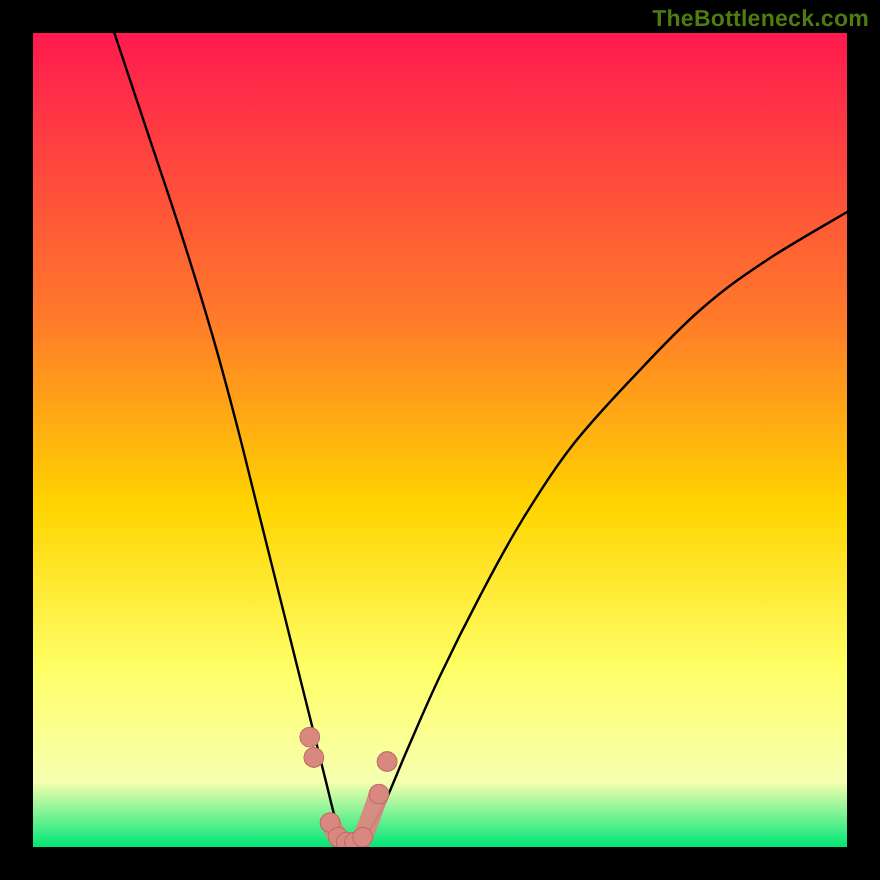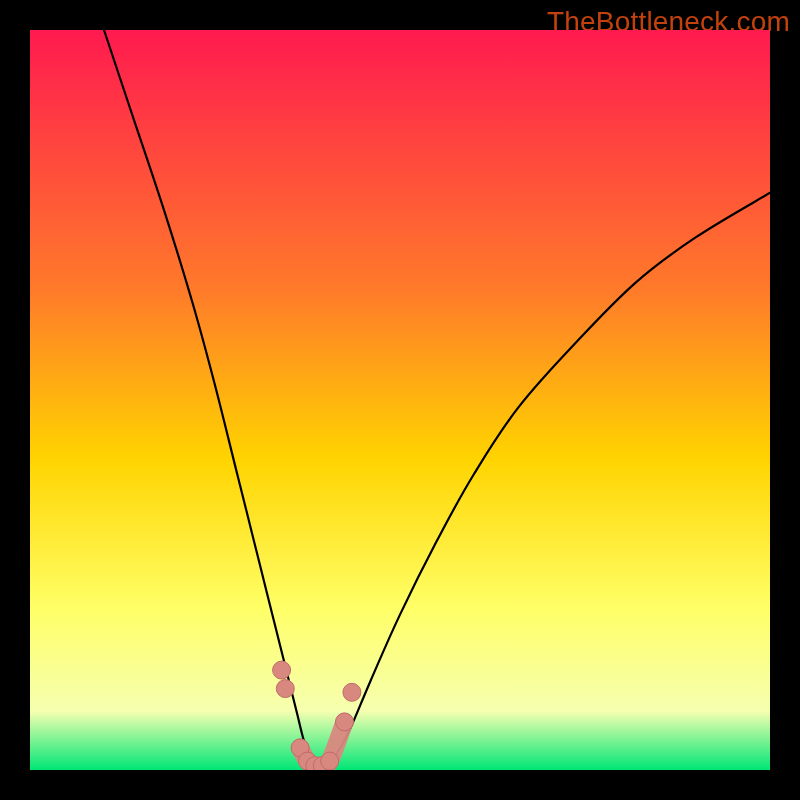--- a/index.html
+++ b/index.html
@@ -23,23 +23,23 @@
     left: 30px;
     top: 30px;
     width: 740px;
     height: 740px;
     overflow: hidden;
   }
   .watermark {
     position: absolute;
     top: 6px;
     right: 10px;
-    color: #c2410c;
-    font-size: 28px;
-    font-weight: 400;
+    color: #4d7c0f;
+    font-size: 21px;
+    font-weight: 700;
     letter-spacing: 0.2px;
   }
   svg { display: block; }
 </style>
 </head>
 <body>
 
 <div class="frame">
 
   <div class="watermark">TheBottleneck.com</div>

